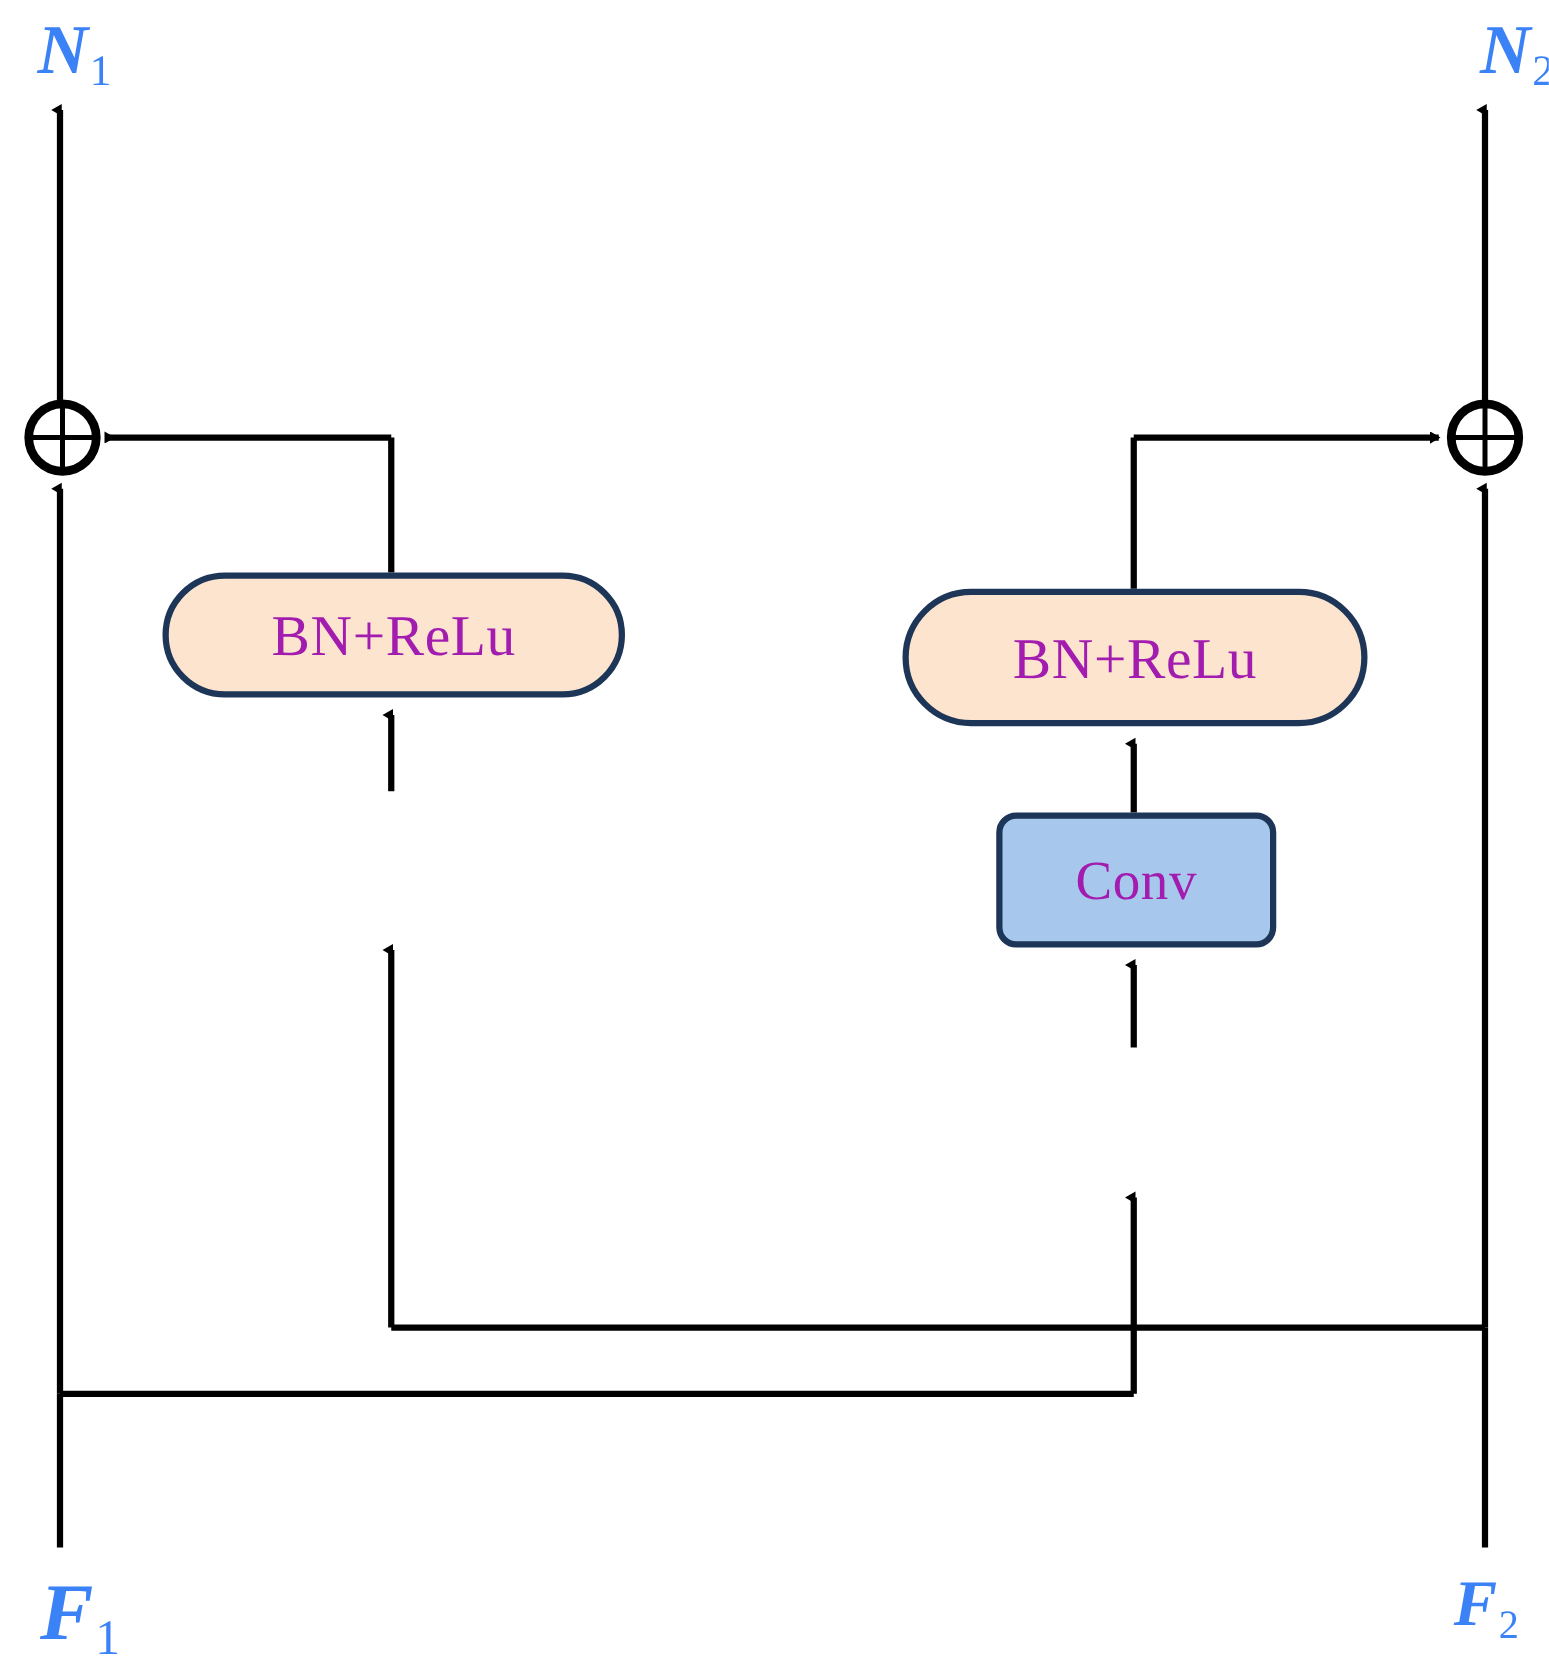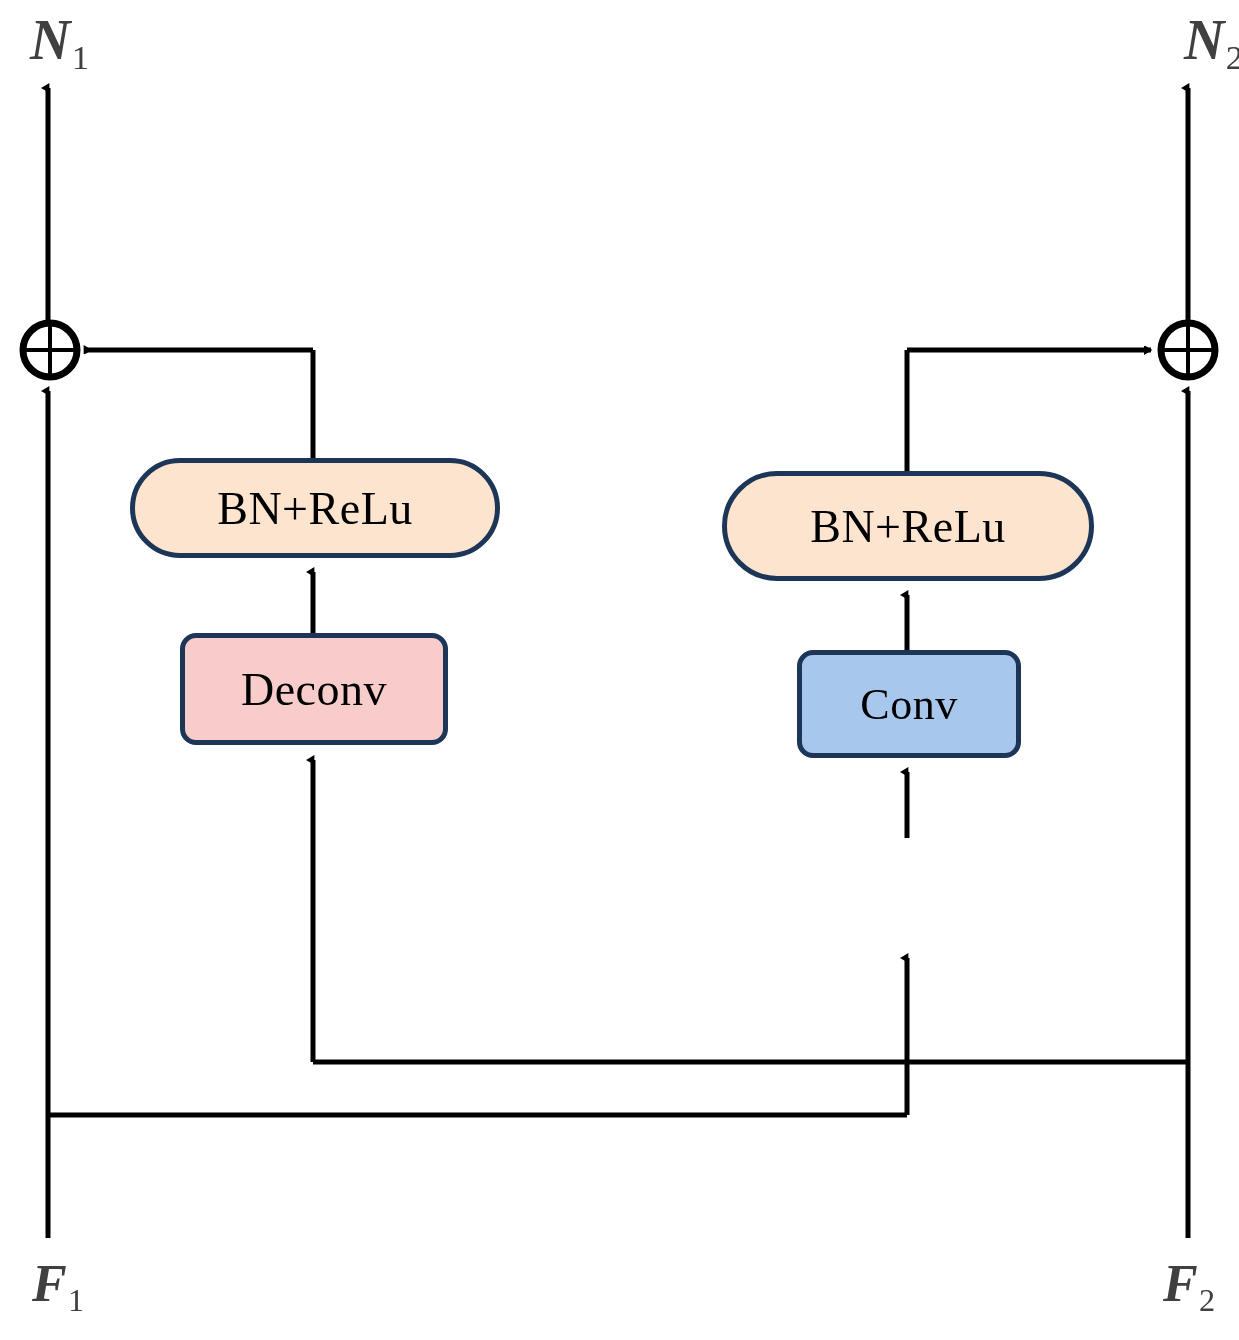--- a/index.html
+++ b/index.html
@@ -8,32 +8,32 @@
     width:1239px;height:1340px;position:relative;overflow:hidden;
   }
   #diagram-root{position:absolute;inset:0;width:1239px;height:1340px;}
   svg#wires{position:absolute;left:0;top:0;width:1239px;height:1340px;}
 
   .node{
     position:absolute;
     display:flex;align-items:center;justify-content:center;
     border:5px solid #1d3557;
     box-sizing:border-box;
-    color:#000000;
+    color:#a21caf;
     white-space:nowrap;
     letter-spacing:.5px;
   }
   .node.pill{border-radius:999px;}
   .node.rect{border-radius:16px;}
 
   .label-math{
     position:absolute;
     font-family:"Liberation Serif", serif;
     font-weight:bold;font-style:italic;
-    color:#404040;
+    color:#3b82f6;
     white-space:nowrap;
     line-height:1;
   }
   .label-math .sub{
     font-size:.62em;font-style:normal;font-weight:normal;
     vertical-align:baseline;position:relative;top:.30em;left:.04em;
   }
 </style>
 </head>
 <body>
@@ -92,42 +92,39 @@
       <circle cx="1188" cy="350" r="27" fill="#ffffff" stroke="#000" stroke-width="7"></circle>
       <line x1="1188" y1="323" x2="1188" y2="377" stroke="#000" stroke-width="4"></line>
       <line x1="1161" y1="350" x2="1215" y2="350" stroke="#000" stroke-width="4"></line>
     </g>
   </svg>
 
   <div class="node pill" style="left:130px;top:458px;width:370px;height:100px;background:#fce4cf;font-size:46px;">
     <span>BN+ReLu</span>
   </div>
 
-  <div class="node rect" style="left:180px;top:633px;width:268px;height:112px;background:#f8cccb;font-size:46px;">
-    <span>Deconv</span>
-  </div>
 
   <div class="node pill" style="left:722px;top:471px;width:372px;height:110px;background:#fce4cf;font-size:46px;">
     <span>BN+ReLu</span>
   </div>
 
   <div class="node rect" style="left:797px;top:650px;width:224px;height:108px;background:#a7c7ec;font-size:44px;">
     <span>Conv</span>
   </div>
 
 
   <div class="label-math" style="left:30px;top:12px;font-size:56px;">
     <span>N</span><span class="sub">1</span>
   </div>
 
   <div class="label-math" style="left:1158px;top:12px;font-size:56px;margin-left:26px;">
     <span>N</span><span class="sub">2</span>
   </div>
 
-  <div class="label-math" style="left:32px;top:1258px;font-size:52px;">
+  <div class="label-math" style="left:32px;top:1258px;font-size:64px;">
     <span>F</span><span class="sub">1</span>
   </div>
 
   <div class="label-math" style="left:1163px;top:1258px;font-size:52px;">
     <span>F</span><span class="sub">2</span>
   </div>
 
 </div>
 
 </body></html>

